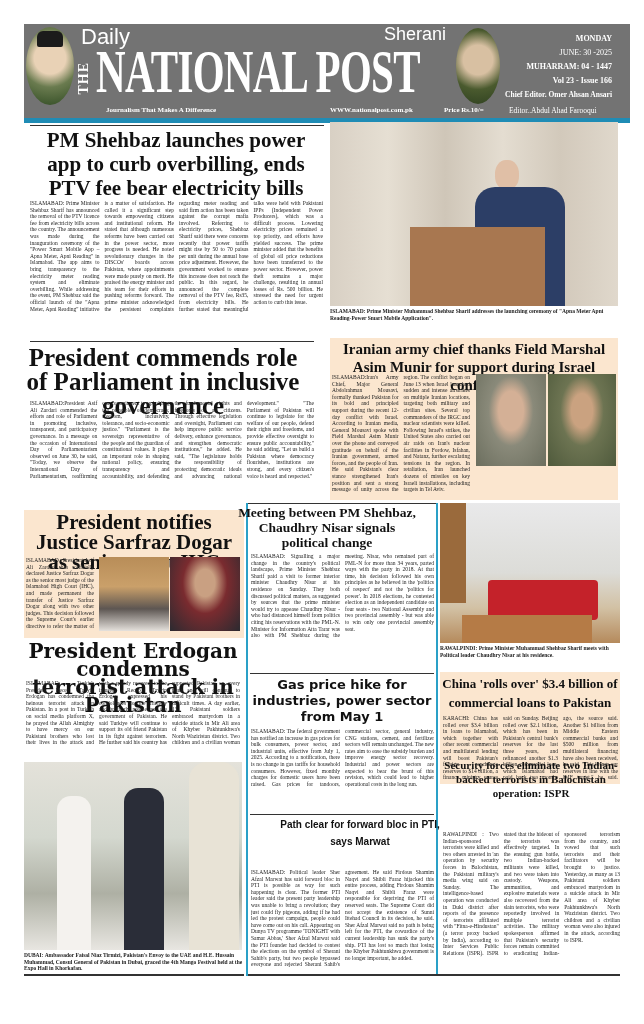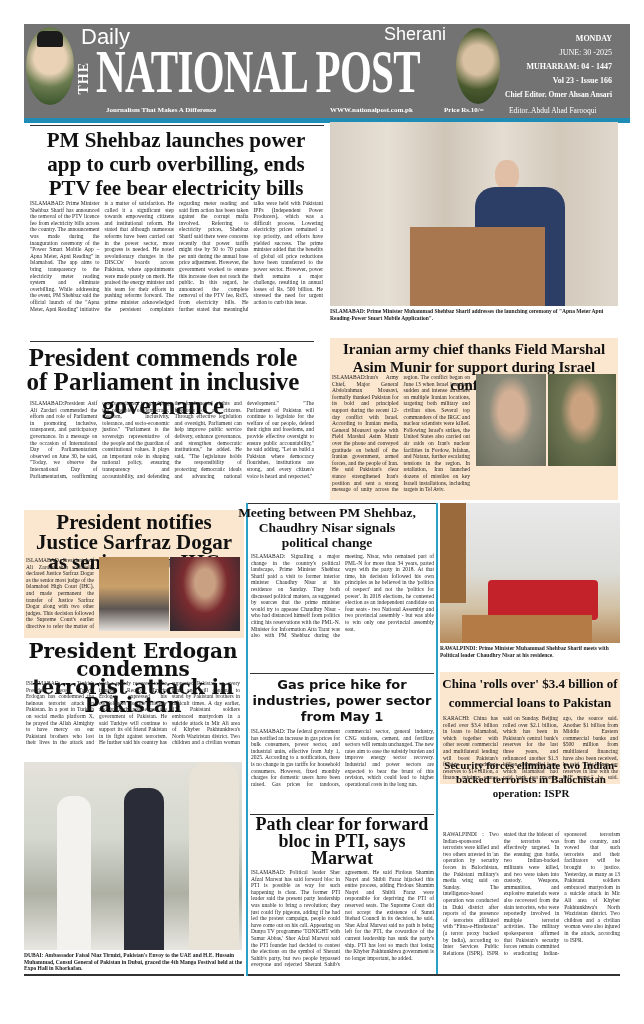--- a/index.html
+++ b/index.html
@@ -106,21 +106,21 @@
   <div class="abs" style="left:48px;top:77px;width:110px;height:40px;background:#c4222a;border-radius:4px"></div>
   <div class="abs" style="left:22px;top:112px;width:130px;height:28px;background:#b57b46"></div>
 </div>
 <div class="abs cap" style="left:440px;top:645px;width:182px">RAWALPINDI: Prime Minister Muhammad Shehbaz Sharif meets with Political leader Chaudhry Nisar at his residence.</div>
 
 <div class="abs rule" style="left:250px;top:673px;width:184px;height:1px"></div>
 <div class="abs hl" style="left:250px;top:677px;width:184px;font-size:13px;line-height:16px;font-family:'DejaVu Sans',sans-serif">Gas price hike for industries, power sector from May 1</div>
 <div class="abs body" style="left:251px;top:728px;width:183px;height:84px;column-count:2;overflow:hidden">ISLAMABAD: The federal government has notified an increase in gas prices for bulk consumers, power sector, and industrial units, effective from July 1, 2025. According to a notification, there is no change in gas tariffs for household consumers. However, fixed monthly charges for domestic users have been raised. Gas prices for tandoors, commercial sector, general industry, CNG stations, cement, and fertilizer sectors will remain unchanged. The new rates aim to ease the subsidy burden and improve energy sector recovery. Industrial and power sectors are expected to bear the brunt of this revision, which could lead to higher operational costs in the long run.</div>
 
 <div class="abs rule" style="left:250px;top:814px;width:184px;height:1px"></div>
-<div class="abs hl" style="left:250px;top:816px;width:184px;font-size:18px;line-height:17px;font-family:Liberation Serif, serif">Path clear for forward bloc in PTI, says Marwat</div>
+<div class="abs hl" style="left:268px;top:816px;width:184px;font-size:10px;line-height:17px;font-family:Liberation Sans, sans-serif">Path clear for forward bloc in PTI, says Marwat</div>
 <div class="abs body" style="left:251px;top:869px;width:183px;height:106px;column-count:2;overflow:hidden">ISLAMABAD: Political leader Sher Afzal Marwat has said forward bloc in PTI is possible as way for such happening is clear. The former PTI leader said the present party leadership was unable to bring a revolution; they just could fly pigeons, adding if he had led the protest campaign, people could have come out on his call. Appearing on Dunya TV programme 'TONIGHT with Samar Abbas,' Sher Afzal Marwat said the PTI founder had decided to contest the elections on the symbol of Sherani Sahib's party, but two people bypassed everyone and rejected Sherani Sahib's agreement. He said Firdous Shamim Naqvi and Shibli Faraz hijacked this entire process, adding Firdous Shamim Naqvi and Shibli Faraz were responsible for depriving the PTI of reserved seats. The Supreme Court did not accept the existence of Sunni Ittehad Council in its decision, he said. Sher Afzal Marwat said no path is being left for the PTI, the cowardice of the current leadership has sunk the party's ship. PTI has lost so much that losing the Khyber Pakhtunkhwa government is no longer important, he added.</div>
 
 <div class="abs peach" style="left:440px;top:672px;width:180px;height:112px"></div>
 <div class="abs hl" style="left:442px;top:674px;width:176px;font-size:13px;line-height:19px">China 'rolls over' $3.4 billion of commercial loans to Pakistan</div>
 <div class="abs body" style="left:443px;top:715px;width:175px;height:67px;column-count:3;overflow:hidden">KARACHI: China has rolled over $3.4 billion in loans to Islamabad, which together with other recent commercial and multilateral lending will boost Pakistan's foreign exchange reserves to $14 billion, a finance ministry source said on Sunday. Beijing rolled over $2.1 billion, which has been in Pakistan's central bank's reserves for the last three years, and refinanced another $1.3 billion commercial loan, which Islamabad had paid back two months ago, the source said. Another $1 billion from Middle Eastern commercial banks and $500 million from multilateral financing have also been received, he said. "This brings our reserves in line with the IMF target," he said. The loans, especially the Chinese ones, are critical to shoring up Pakistan's low foreign reserves, which the IMF required to be over $14 billion at the end of the current fiscal year on June 30. Pakistani authorities say that the country's economy has stabilised through ongoing reforms under a $7 billion IMF bailout. In March, China extended the deadline for the $2 billion loan owed by Pakistan by another year. "China rolled over a $2 billion loan to Pakistan," the adviser to the finance minister, Khurram Schehzad, also told Reuters. Rolling over a loan means extending the term of an existing loan instead of repaying it in full when it comes due. This is usually done by negotiating new terms with the lender effectively refinancing the loan so that the borrower can continue to use the funds while delaying full repayment.</div>
 
 <div class="abs hl" style="left:442px;top:758px;width:178px;font-size:11px;line-height:14px;font-family:Liberation Serif, serif">Security forces eliminate two Indian-backed terrorists in Balochistan operation: ISPR</div>
 <div class="abs body" style="left:443px;top:831px;width:177px;height:138px;column-count:3;overflow:hidden">RAWALPINDI : Two Indian-sponsored terrorists were killed and two others arrested in 'an operation by security forces in Balochistan, the Pakistani military's media wing said on Sunday. The intelligence-based operation was conducted in Duki district after reports of the presence of terrorists affiliated with "Fitna-e-Hindustan" (a terror proxy backed by India), according to Inter Services Public Relations (ISPR). ISPR stated that the hideout of the terrorists was effectively targeted. In the ensuing gun battle, two Indian-backed militants were killed, and two were taken into custody. Weapons, ammunition, and explosive materials were also recovered from the slain terrorists, who were reportedly involved in multiple terrorist activities. The military spokesperson affirmed that Pakistan's security forces remain committed to eradicating Indian-sponsored terrorism from the country, and vowed that such terrorists and their facilitators will be brought to justice. Yesterday, as many as 13 Pakistani soldiers embraced martyrdom in a suicide attack in Mir Ali area of Khyber Pakhtunkhwa's North Waziristan district. Two children and a civilian woman were also injured in the attack, according to ISPR.</div>
 <div class="abs rule" style="left:248px;top:974px;width:372px;height:2px"></div>
 

